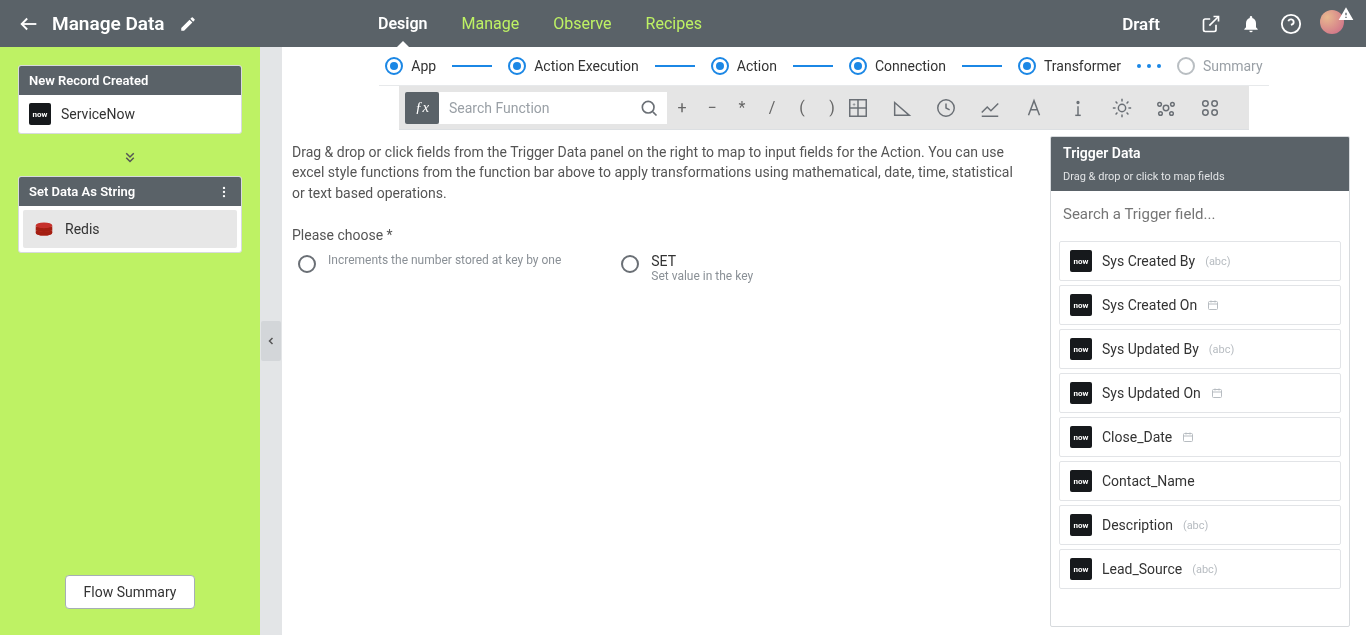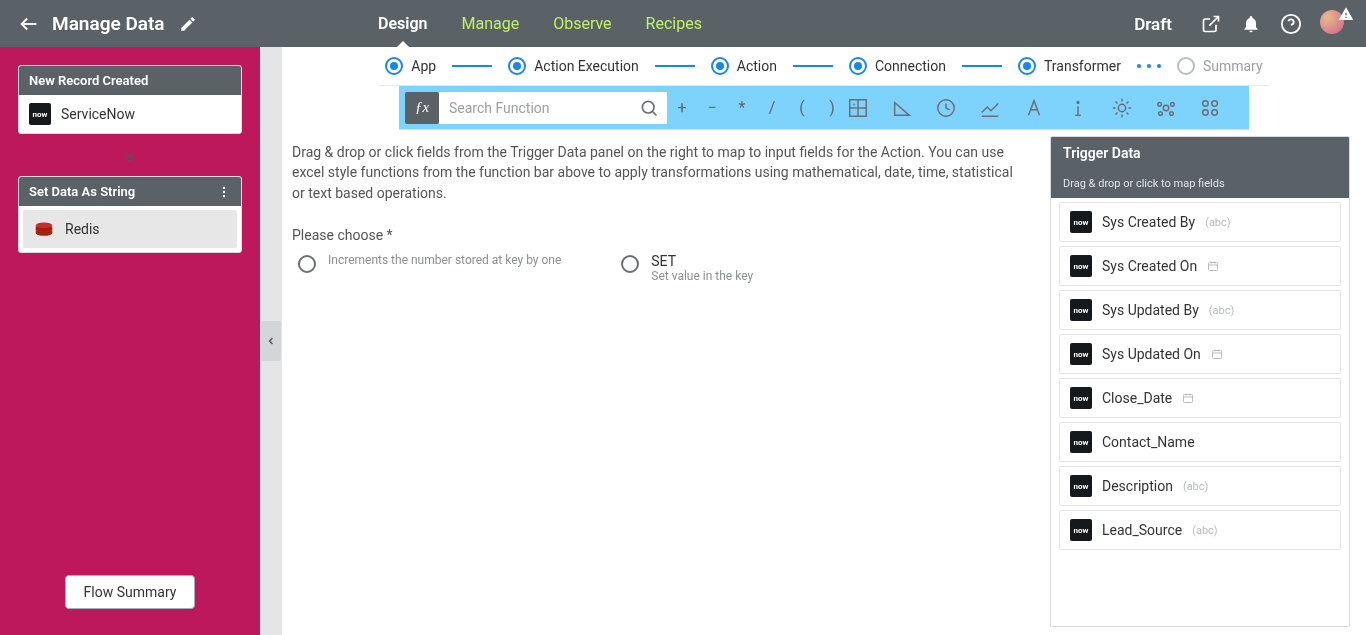--- a/index.html
+++ b/index.html
@@ -9,29 +9,29 @@
   
   .topbar { height: 47px; background: #5a6268; display: flex; align-items: center; color: #fff; padding: 0 18px 0 18px; }
   .topbar-left { display: flex; align-items: center; gap: 12px; flex: 0 0 auto; width: 360px;}
   .topbar-title { font-size: 19px; font-weight: 600; }
   .topbar-tabs { display: flex; gap: 34px; align-items: center; height: 100%;}
   .topbar-tab { font-size: 16px; color: #bef264; cursor: pointer; height: 100%; display:flex; align-items:center; position:relative;}
   .topbar-tab.active { color: #fff; font-weight: 600;}
   .topbar-tab.active::after{ content:""; position:absolute; bottom:-1px; left:50%; transform:translateX(-50%); border-left:7px solid transparent; border-right:7px solid transparent; border-bottom:7px solid #fff;}
   .topbar-spacer { flex: 1; }
   .topbar-right { display: flex; align-items: center; gap: 18px; }
-  .draft { font-size: 17px; font-weight: 600; color: #fff; margin-right: 10px;}
+  .draft { font-size: 17px; font-weight: 600; color: #fff; margin-right: 22px;}
   .topbar-icon { width: 22px; height: 22px; display:flex; align-items:center; justify-content:center; cursor:pointer; color:#fff;}
   .avatar-wrap { position:relative; width:28px; height:28px; }
   .avatar { width: 24px; height: 24px; border-radius: 50%; background: radial-gradient(circle at 30% 30%, #e8b98f, #c68); display:inline-block;}
   .warn-badge { position:absolute; top:-4px; right:-6px; }
 
   
   .content { display: flex; height: calc(100% - 47px); }
-  .sidebar { width: 260px; padding: 18px 18px 12px 18px; background: #be185d; display:flex; flex-direction:column; }
+  .sidebar { width: 260px; padding: 18px 18px 12px 18px; background: #bef264; display:flex; flex-direction:column; }
   .card { border: 1px solid #d7dadd; border-radius: 3px; background: #fff; margin-bottom: 10px; overflow:hidden;}
   .card-header { background: #5a6268; color: #fff; font-size: 13px; font-weight: 600; padding: 7px 10px; display:flex; align-items:center; justify-content:space-between;}
   .card-body-item { display: flex; align-items: center; gap: 10px; padding: 8px 10px; font-size: 14px; color: #333;}
   .chip-sn { width: 22px; height: 22px; background: #16191c; color:#fff; font-size:8px; display:flex; align-items:center; justify-content:center; font-weight:700; border-radius:2px;}
   .chip-redis { width: 22px; height: 22px; border-radius:2px; display:flex; align-items:center; justify-content:center;}
   .double-chev { display:flex; justify-content:center; color:#555; margin: 4px 0 10px 0;}
   .card-body-item.selected { background:#e7e7e7; margin:4px; border-radius:2px;}
   .sidebar-footer { margin-top:auto; display:flex; justify-content:center; padding: 14px 0;}
   .flow-summary-btn { border:1px solid #a6aeb5; background:#fff; color:#333; font-size:14px; padding:8px 18px; border-radius:4px; cursor:pointer;}
 
@@ -48,21 +48,21 @@
   .step.inactive .circle{ border-color:#b9bec2;}
   .step.inactive .circle::after{ background:transparent;}
   .step.inactive span{ color:#9aa0a6;}
   .step-line { flex:0 0 40px; height:2px; background:#1b87e5; margin:0 16px;}
   .step-dots { display:flex; gap:6px; margin:0 16px;}
   .step-dots i{ width:4px; height:4px; border-radius:50%; background:#1b87e5; display:block;}
   .step-spacer { flex: 1;}
   .step-wrap { display:flex; align-items:center; flex:1;}
 
   
-  .func-bar { display:flex; align-items:center; gap:0; padding: 4px 28px 4px 6px; background:#7dd3fc; border-bottom:1px solid #dcdfe2; height:44px;}
+  .func-bar { display:flex; align-items:center; gap:0; padding: 4px 28px 4px 6px; background:#e5e5e5; border-bottom:1px solid #dcdfe2; height:44px;}
   .fx { width:34px; height:32px; background:#5a6268; color:#fff; display:flex; align-items:center; justify-content:center; font-style:italic; font-family: Georgia, serif; font-size:15px; border-radius:2px;}
   .search-fn { flex:0 0 200px; height:32px; background:#fff; border:none; padding:0 10px; font-size:14px; color:#555; outline:none;}
   .search-fn::placeholder{color:#9aa0a6;}
   .search-fn-wrap{ display:flex; align-items:center; background:#fff; height:32px; padding-right:8px;}
   .op-group{ display:flex; align-items:center; height:32px;}
   .op { width:30px; text-align:center; color:#666; font-size:16px; cursor:pointer; user-select:none;}
   .tool-icons{ margin-left:auto; display:flex; gap:22px; align-items:center; color:#6a6f75;}
   .tool-icons .ti{ width:22px; height:22px; cursor:pointer; display:flex; align-items:center; justify-content:center;}
 
   .instructions { padding: 12px 28px 6px 10px; color:#555; font-size:14px; line-height:1.45;}
@@ -72,21 +72,21 @@
   .radio-outer { width:18px; height:18px; border:2px solid #6a6f75; border-radius:50%; margin-top:2px; flex:0 0 auto; cursor:pointer;}
   .radio-texts .t1{ font-size:14px; color:#333;}
   .radio-texts .t2{ font-size:12px; color:#8a9096;}
 
   
   .main-body{ display:flex; flex:1; overflow:hidden;}
   .main-left{ flex:1; padding: 0 0 0 0;}
   .trigger-panel{ width:300px; margin: 6px 16px 8px 8px; border:1px solid #d7dadd; border-radius:2px; display:flex; flex-direction:column; overflow:hidden; background:#fff;}
   .trigger-header{ background:#5a6268; color:#fff; padding:8px 12px;}
   .trigger-header .th1{ font-size:14px; font-weight:600;}
-  .trigger-header .th2{ font-size:11px; color:#e1e3e5; margin-top:16px;}
+  .trigger-header .th2{ font-size:11px; color:#e1e3e5; margin-top:9px;}
   .trigger-search{ padding:8px 10px;}
   .trigger-search input{ width:100%; border:none; outline:none; font-size:15px; color:#888; padding:6px 2px;}
   .trigger-list{ flex:1; overflow-y:auto; padding: 0 2px 6px 8px; }
   .trigger-list::-webkit-scrollbar{width:10px;}
   .trigger-list::-webkit-scrollbar-thumb{background:#c8cbce;}
   .tf { border:1px solid #e2e4e7; border-radius:2px; padding:8px 10px; margin:4px 6px 4px 0; display:flex; align-items:center; gap:10px; cursor:grab; background:#fff;}
   .tf .lbl{ font-size:14px; color:#333;}
   .tf .tiny{ font-size:11px; color:#b7bcc1;}
   .date-ic{ width:12px; height:12px; display:inline-flex;}
 </style>
@@ -356,20 +356,23 @@
               </div>
             </div>
           </div>
       </div>
 
       <div class="trigger-panel">
         <div class="trigger-header">
           <div class="th1">Trigger Data</div>
           <div class="th2">Drag &amp; drop or click to map fields</div>
         </div>
+        <div class="trigger-search">
+          <input placeholder="Search a Trigger field..." style="">
+        </div>
         <div class="trigger-list" id="trigger-list">
             <div class="tf">
               <span class="chip-sn">now</span>
               <span class="lbl">Sys Created By</span>
               <span class="tiny">(abc)</span>
             </div>
             <div class="tf">
               <span class="chip-sn">now</span>
               <span class="lbl">Sys Created On</span>
               <span class="date-ic">

